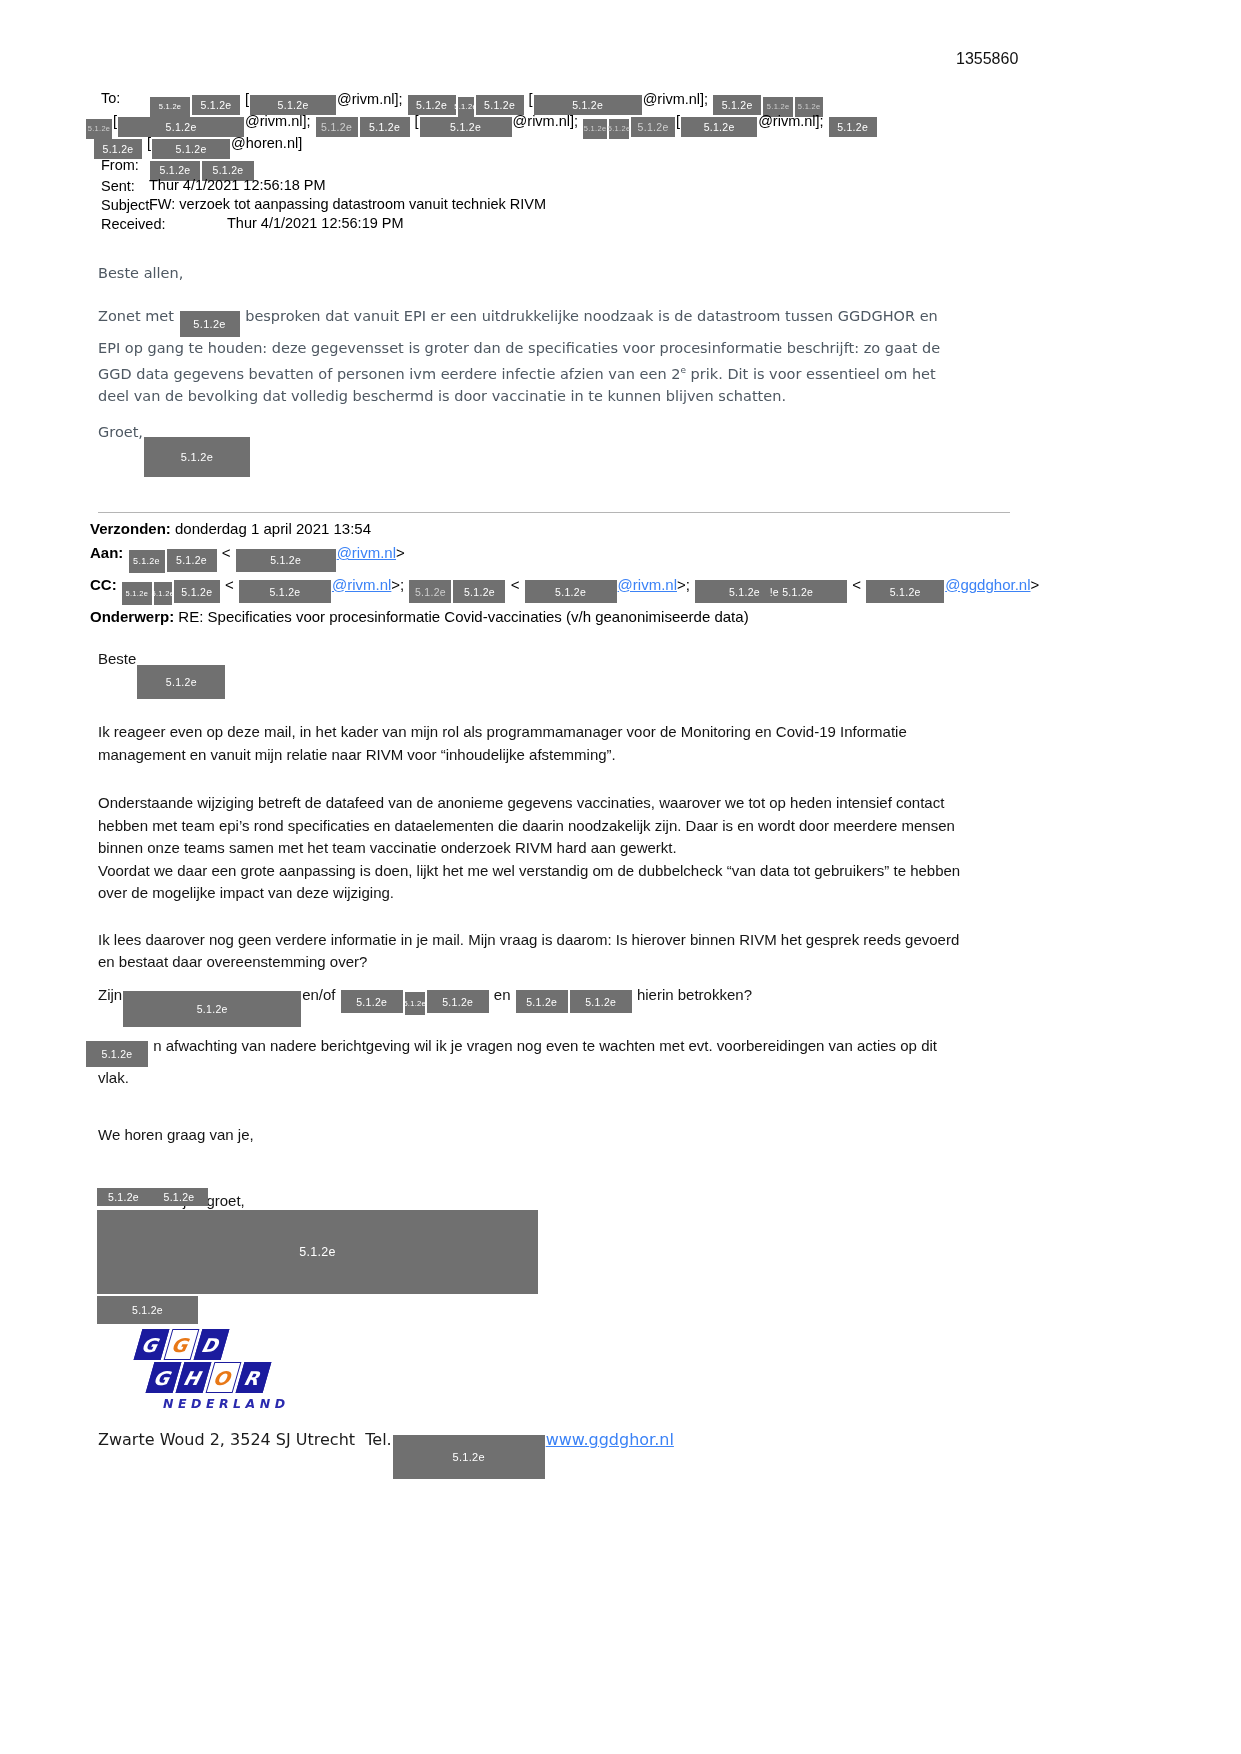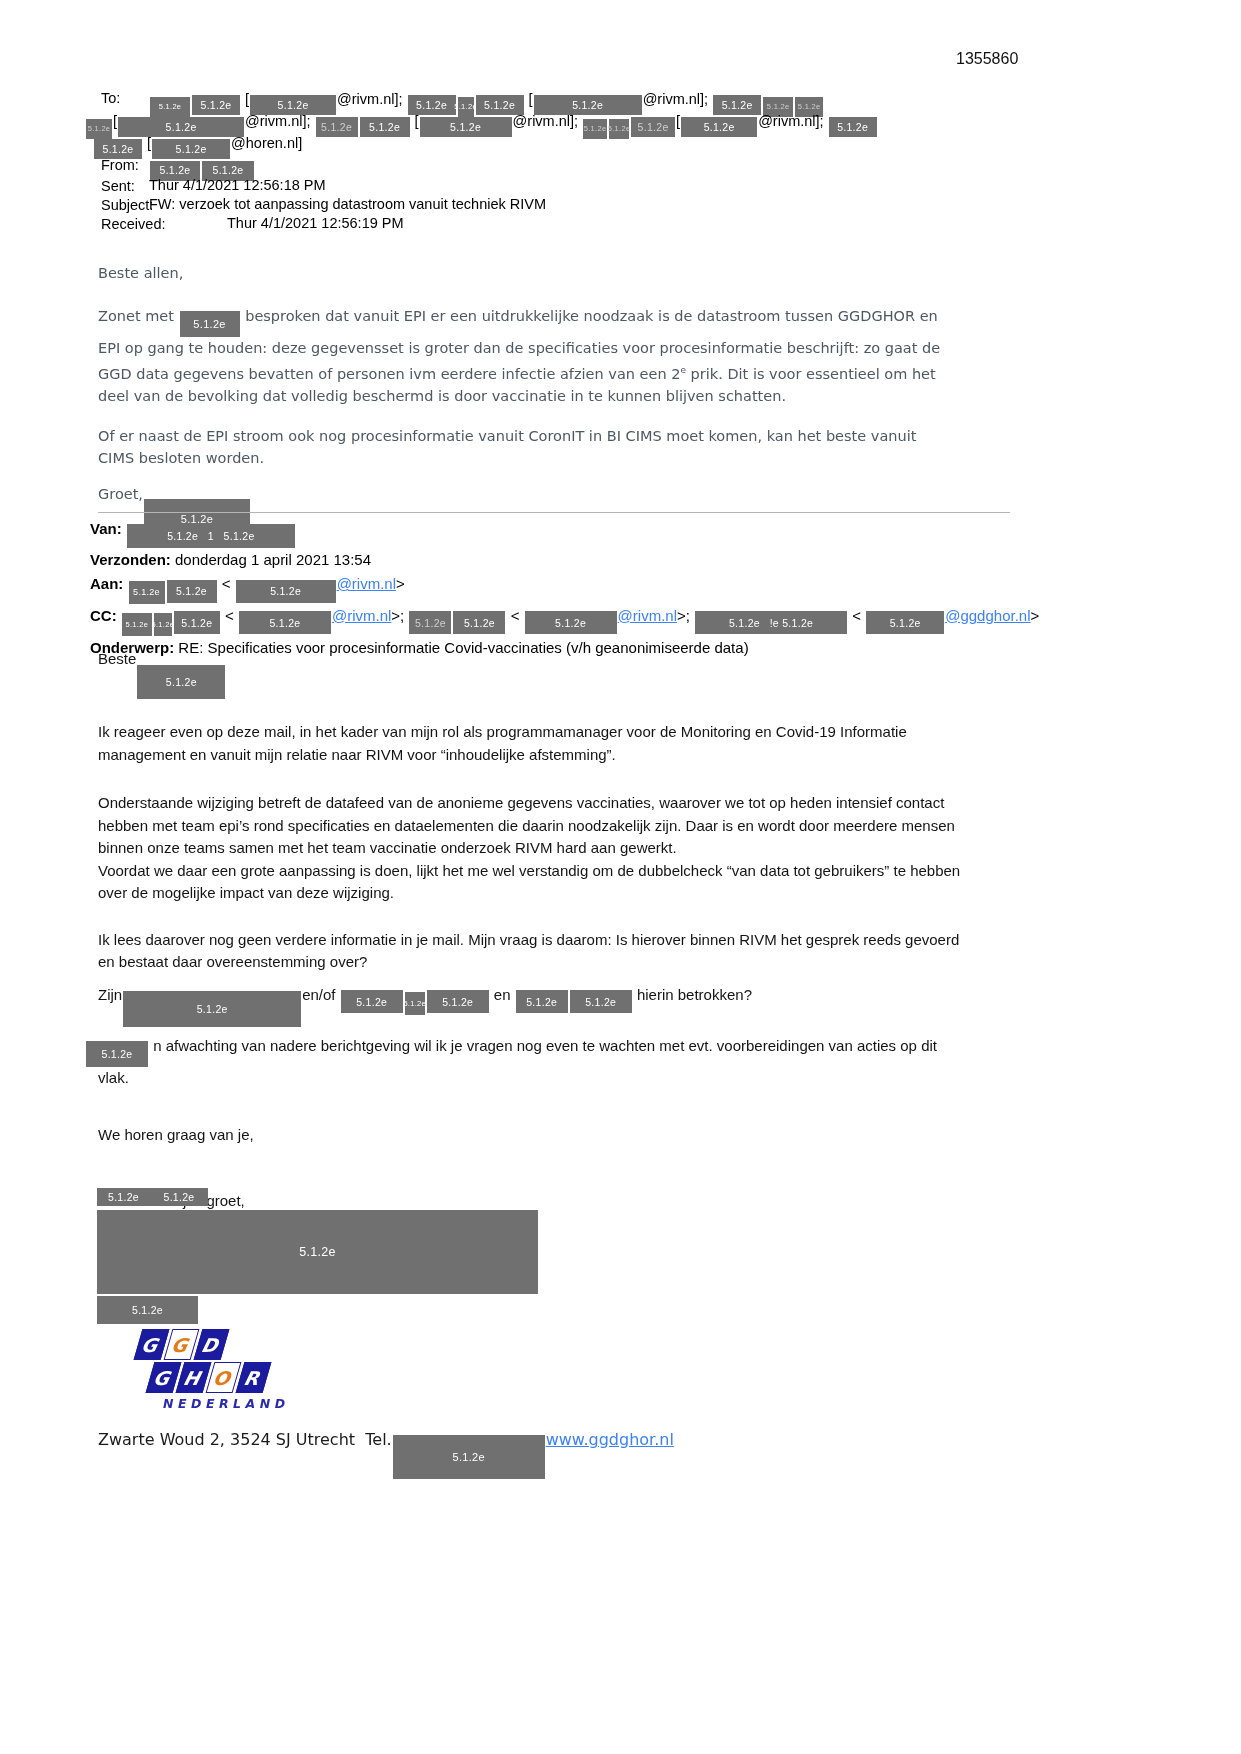--- a/index.html
+++ b/index.html
@@ -117,29 +117,26 @@
   </div>
   <div class="hdr-row row-plain">
     <span class="hdr-label">Received:</span>
     <span class="indent">Thur 4/1/2021 12:56:19 PM</span>
   </div>
 </div>
 
 <div class="body1">
   <p class="b1-greeting">Beste allen,</p>
   <p class="b1-p1"><span>Zonet met </span><span class="chip" style="width: 60px; height: 26px; vertical-align: -7px;">5.1.2e</span><span> besproken dat vanuit EPI er een uitdrukkelijke noodzaak is de datastroom tussen GGDGHOR en</span><br><span>EPI op gang te houden: deze gegevensset is groter dan de specificaties voor procesinformatie beschrijft: zo gaat de</span><br><span>GGD data gegevens bevatten of personen ivm eerdere infectie afzien van een 2</span><sup>e</sup><span> prik. Dit is voor essentieel om het</span><br><span>deel van de bevolking dat volledig beschermd is door vaccinatie in te kunnen blijven schatten.</span></p>
-  <p class="b1-p2 pre">Of er naast de EPI stroom ook nog procesinformatie vanuit CoronIT in BI CIMS moet komen, kan het beste vanuit
-CIMS besloten worden.</p>
   <p class="b1-groet"><span>Groet,</span><span class="chip" style="width: 106px; height: 40px; vertical-align: -24px;">5.1.2e</span></p>
 </div>
 
 <div class="hr"></div>
 
 <div class="hdr2">
-  <div class="h2-row"><span class="b">Van:</span> <span><span class="chip" style="width: 168px; height: 24px;">5.1.2e   1   5.1.2e</span></span></div>
   <div class="h2-row"><span class="b">Verzonden:</span> <span>donderdag 1 april 2021 13:54</span></div>
   <div class="h2-row"><span class="b">Aan:</span> <span><span class="chip sm" style="width: 36px;">5.1.2e</span><span class="chip" style="width: 50px;">5.1.2e</span><span> &lt; </span><span class="chip" style="width: 100px;">5.1.2e</span><a class="mlink">@rivm.nl</a><span>&gt;</span></span></div>
   <div class="h2-row"><span class="b">CC:</span> <span><span class="chip xs" style="width: 30px;">5.1.2e</span><span class="chip xs" style="width: 18px;">5.1.2e</span><span class="chip" style="width: 46px;">5.1.2e</span><span> &lt; </span><span class="chip" style="width: 92px;">5.1.2e</span><a class="mlink">@rivm.nl</a><span>&gt;; </span><span class="chip dim" style="width: 42px;">5.1.2e</span><span class="chip" style="width: 52px;">5.1.2e</span><span> &lt; </span><span class="chip" style="width: 92px;">5.1.2e</span><a class="mlink">@rivm.nl</a><span>&gt;; </span><span class="chip" style="width: 152px;">5.1.2e   !e 5.1.2e</span><span> &lt; </span><span class="chip" style="width: 78px;">5.1.2e</span><a class="mlink">@ggdghor.nl</a><span>&gt;</span></span></div>
   <div class="h2-row"><span class="b">Onderwerp:</span> <span>RE: Specificaties voor procesinformatie Covid-vaccinaties (v/h geanonimiseerde data)</span></div>
 </div>
 
 <div class="body2">
   <p class="greeting2"><span>Beste</span><span class="chip" style="width: 88px; height: 34px; vertical-align: -22px;">5.1.2e</span></p>
   <p class="p1 pre">Ik reageer even op deze mail, in het kader van mijn rol als programmamanager voor de Monitoring en Covid-19 Informatie
 management en vanuit mijn relatie naar RIVM voor “inhoudelijke afstemming”.</p>

